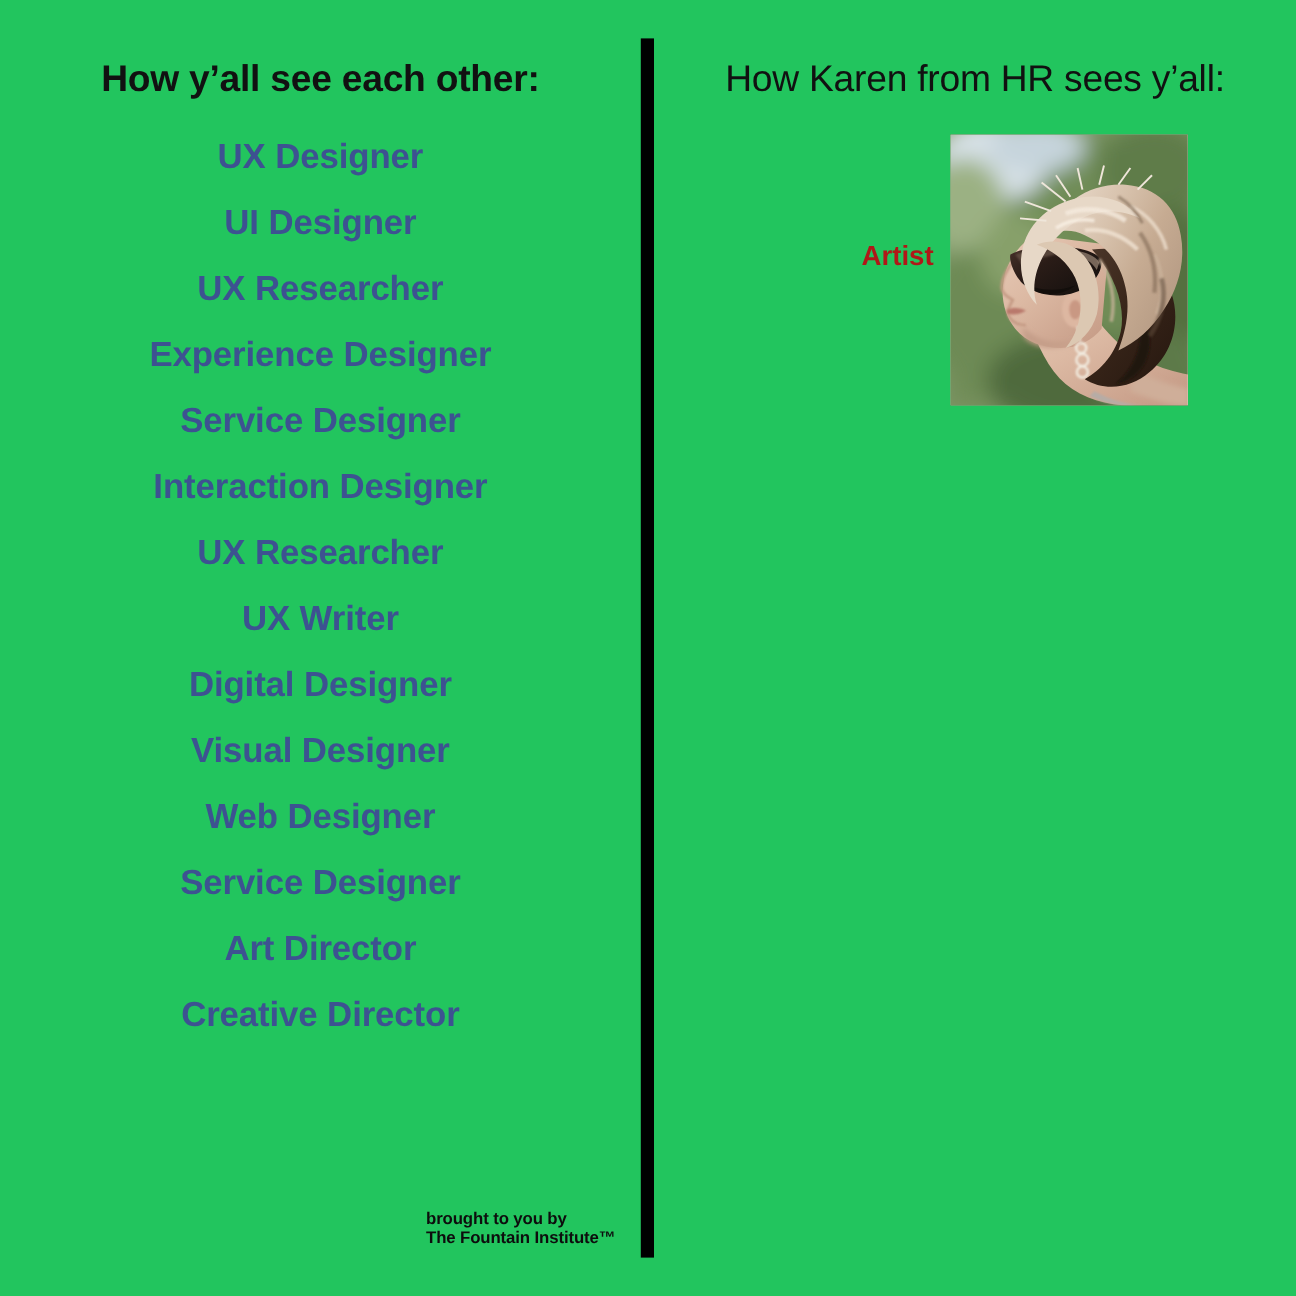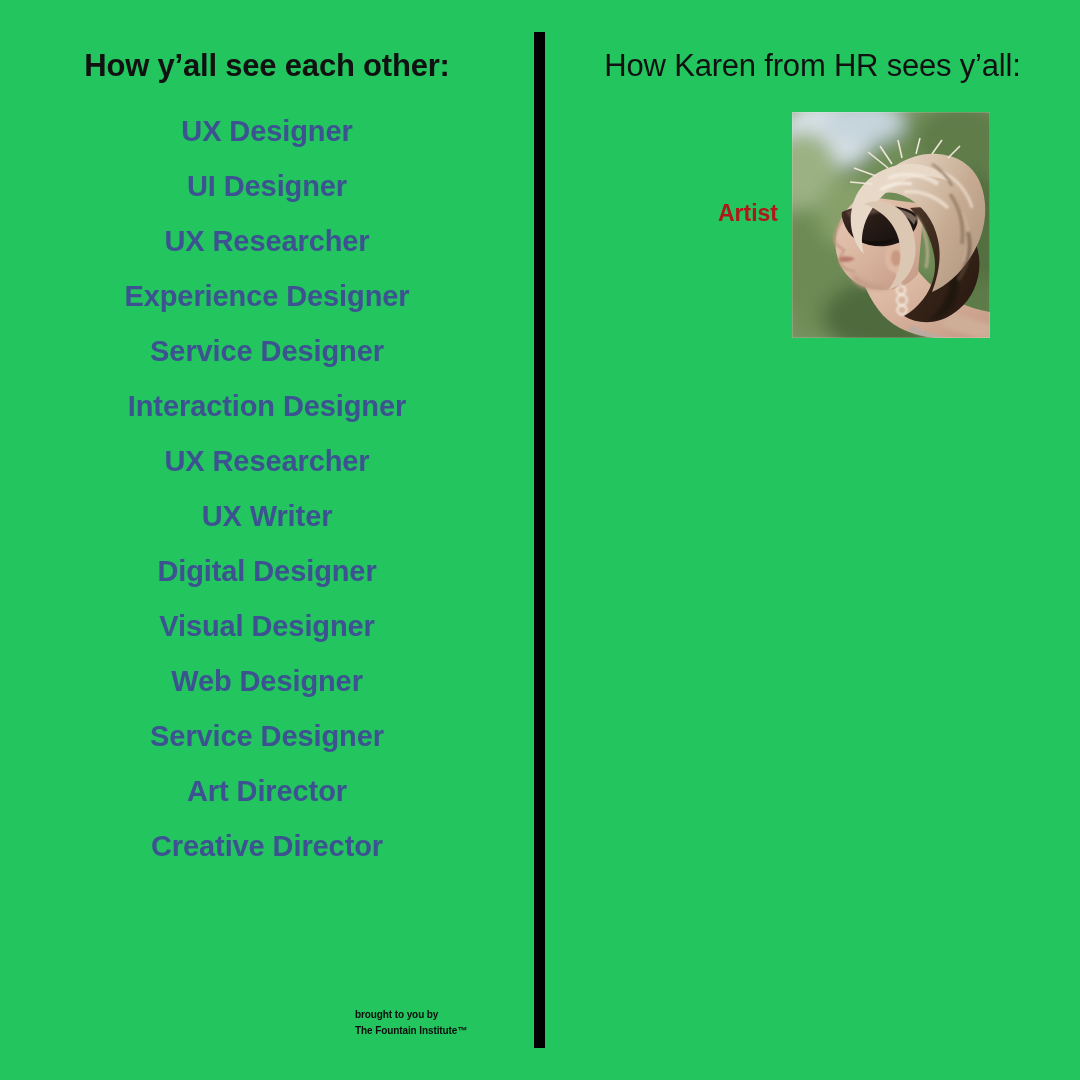--- a/index.html
+++ b/index.html
@@ -109,21 +109,21 @@
     overflow: hidden;
     background: #6d8a5a;
   }
   .photo svg { display: block; width: 198px; height: 226px; }
 
   
   .attribution {
     position: absolute;
     left: 355px;
     top: 1007px;
-    font-size: 10px;
+    font-size: 14px;
     font-weight: bold;
     color: #0d0d0d;
     line-height: 16px;
     letter-spacing: -0.1px;
   }
 </style>
 </head>
 <body>
 
 <div class="meme">

